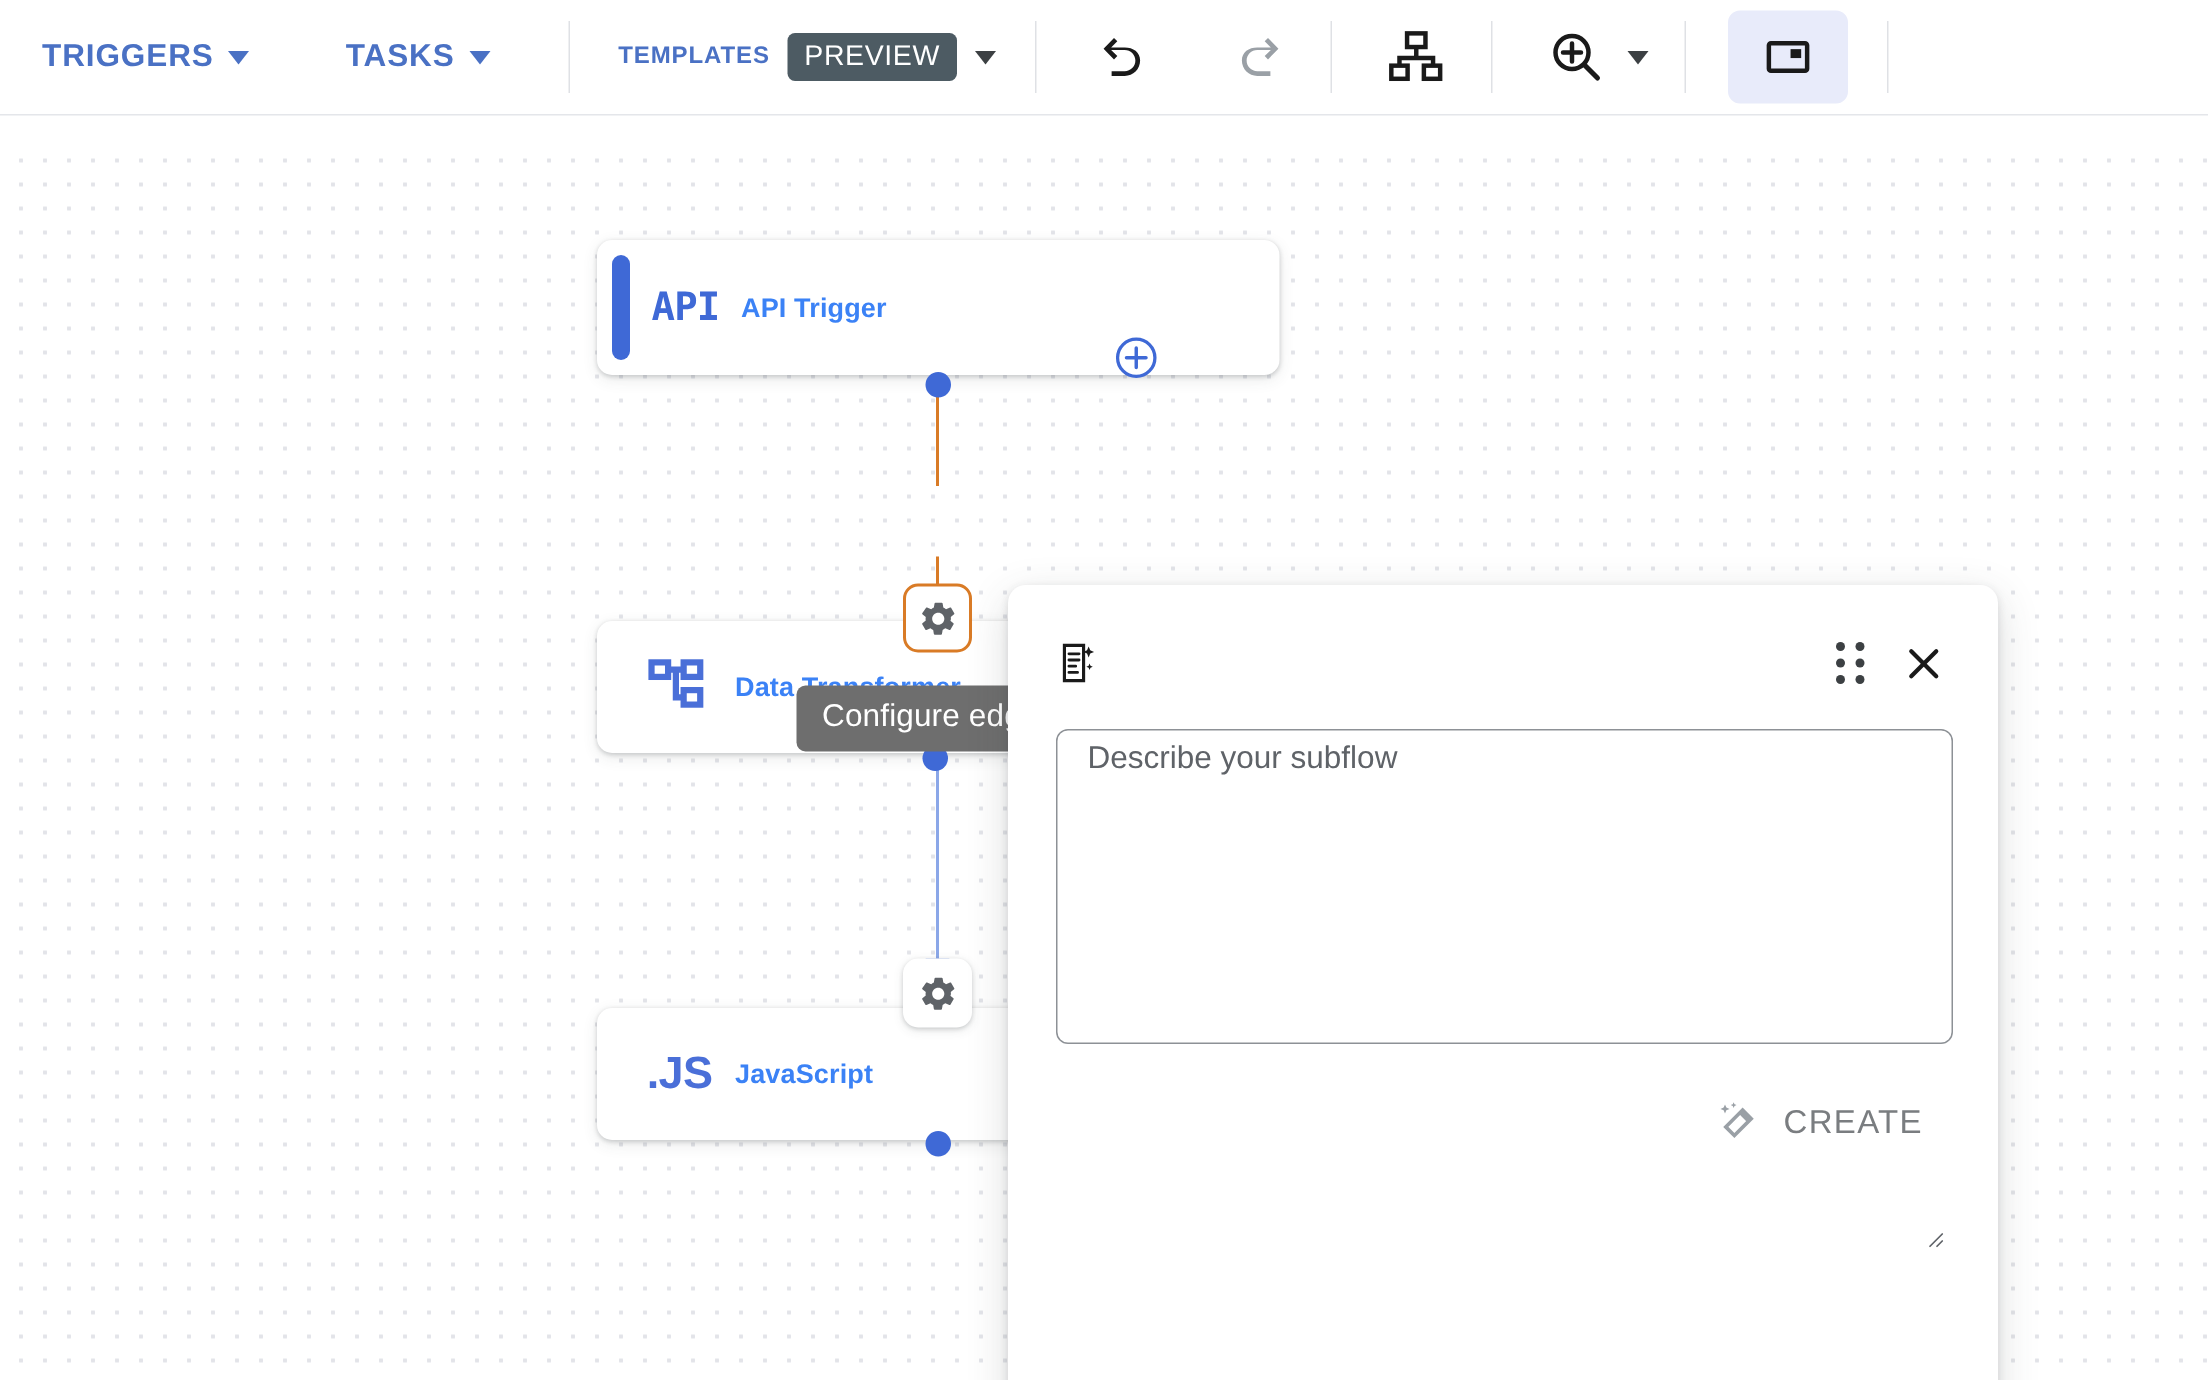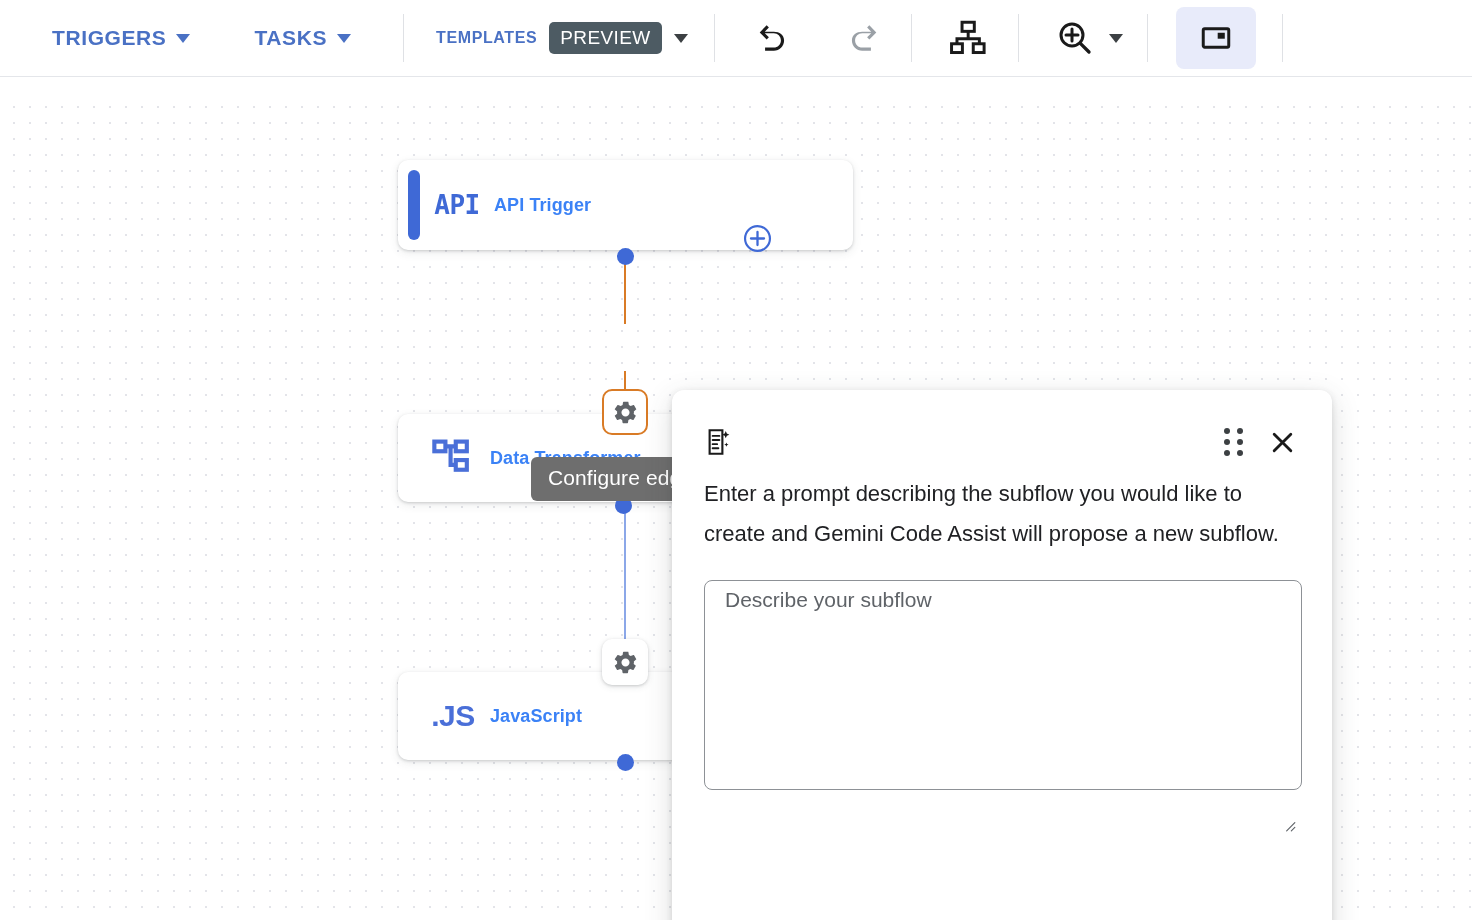--- a/index.html
+++ b/index.html
@@ -35,21 +35,21 @@
     align-items: center;
     gap: 10px;
     color: #4a71c4;
     font-size: 21px;
     font-weight: 600;
     letter-spacing: 0.6px;
     cursor: pointer;
     user-select: none;
     padding: 6px 4px;
   }
-  .tb-menu-triggers { margin-left: 48px; }
+  .tb-menu-triggers { margin-left: 24px; }
   .tb-menu-tasks { margin-left: 56px; }
   .caret {
     width: 0; height: 0;
     border-left: 7px solid transparent;
     border-right: 7px solid transparent;
     border-top: 9px solid #4a71c4;
     display: inline-block;
   }
   .caret-dark {
     width: 0; height: 0;
@@ -513,26 +513,36 @@
             <i></i>
             <i></i>
         </span>
         <span class="close-x">
           <svg width="27" height="27" viewBox="0 0 24 24">
             <path d="M4.6 4.6L19.4 19.4M19.4 4.6L4.6 19.4" stroke="#1a1a1a" stroke-width="2.5" stroke-linecap="round"></path>
           </svg>
         </span>
       </div>
 
-      <div class="dlg-body">Enter a prompt describing the subflow you would like to create and Gemini Code Assist will propose a new subflow.</div>
 
       <div class="dlg-textarea-wrap">
         <textarea class="dlg-textarea" placeholder="Describe your subflow" style=""></textarea>
       </div>
       <svg class="resize-grip" viewBox="0 0 12 12">
         <path d="M11 4L4 11M11 8L8 11" stroke="#5f6368" stroke-width="1" stroke-linecap="round"></path>
       </svg>
 
+      <div class="dlg-footer">
+        <button class="create-btn">
+          <svg width="30" height="30" viewBox="0 0 24 24">
+            <path d="M13.4 5.6l4.6 4.6-9 9-4.6-4.6z" fill="none" stroke="#9aa0a6" stroke-width="1.9"></path>
+            <path d="M13.4 5.6l4.6 4.6-2 2-4.6-4.6z" fill="#9aa0a6"></path>
+            <path d="M4 2.6l.72 1.72L6.44 5.04 4.72 5.76 4 7.48l-.72-1.72L1.56 5.04l1.72-.72z" fill="#9aa0a6"></path>
+            <path d="M8.6 1.4l.46 1.1 1.1.46-1.1.46-.46 1.1-.46-1.1-1.1-.46 1.1-.46z" fill="#9aa0a6"></path>
+          </svg>
+          <span class="create-label">CREATE</span>
+        </button>
+      </div>
 
     </div>
 
   </div>
 </div>
 
 </body></html>

